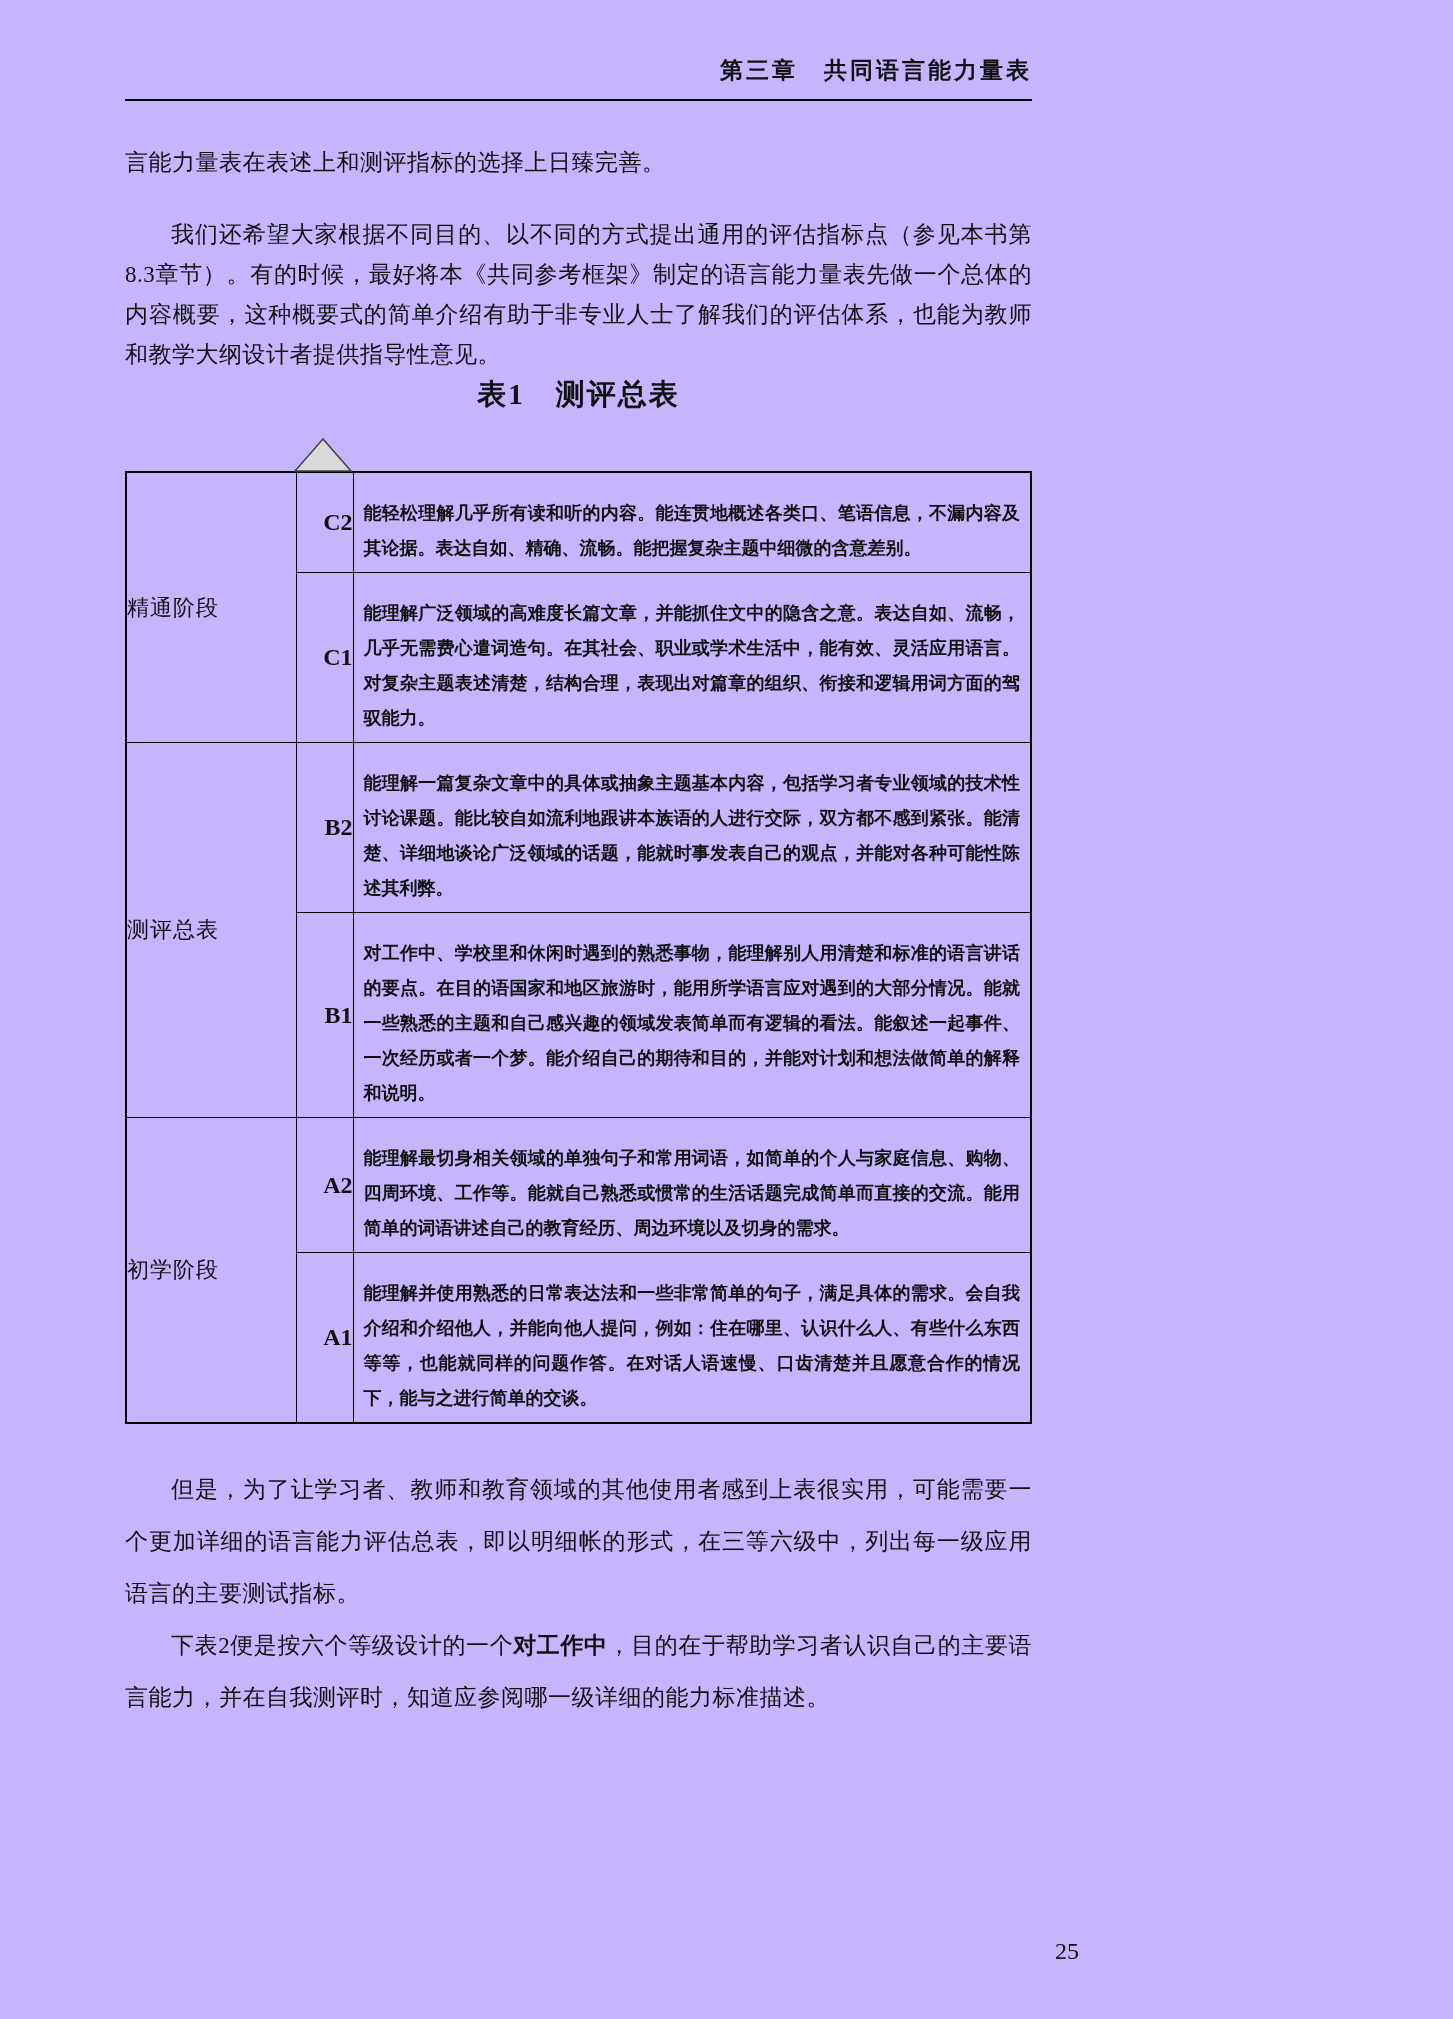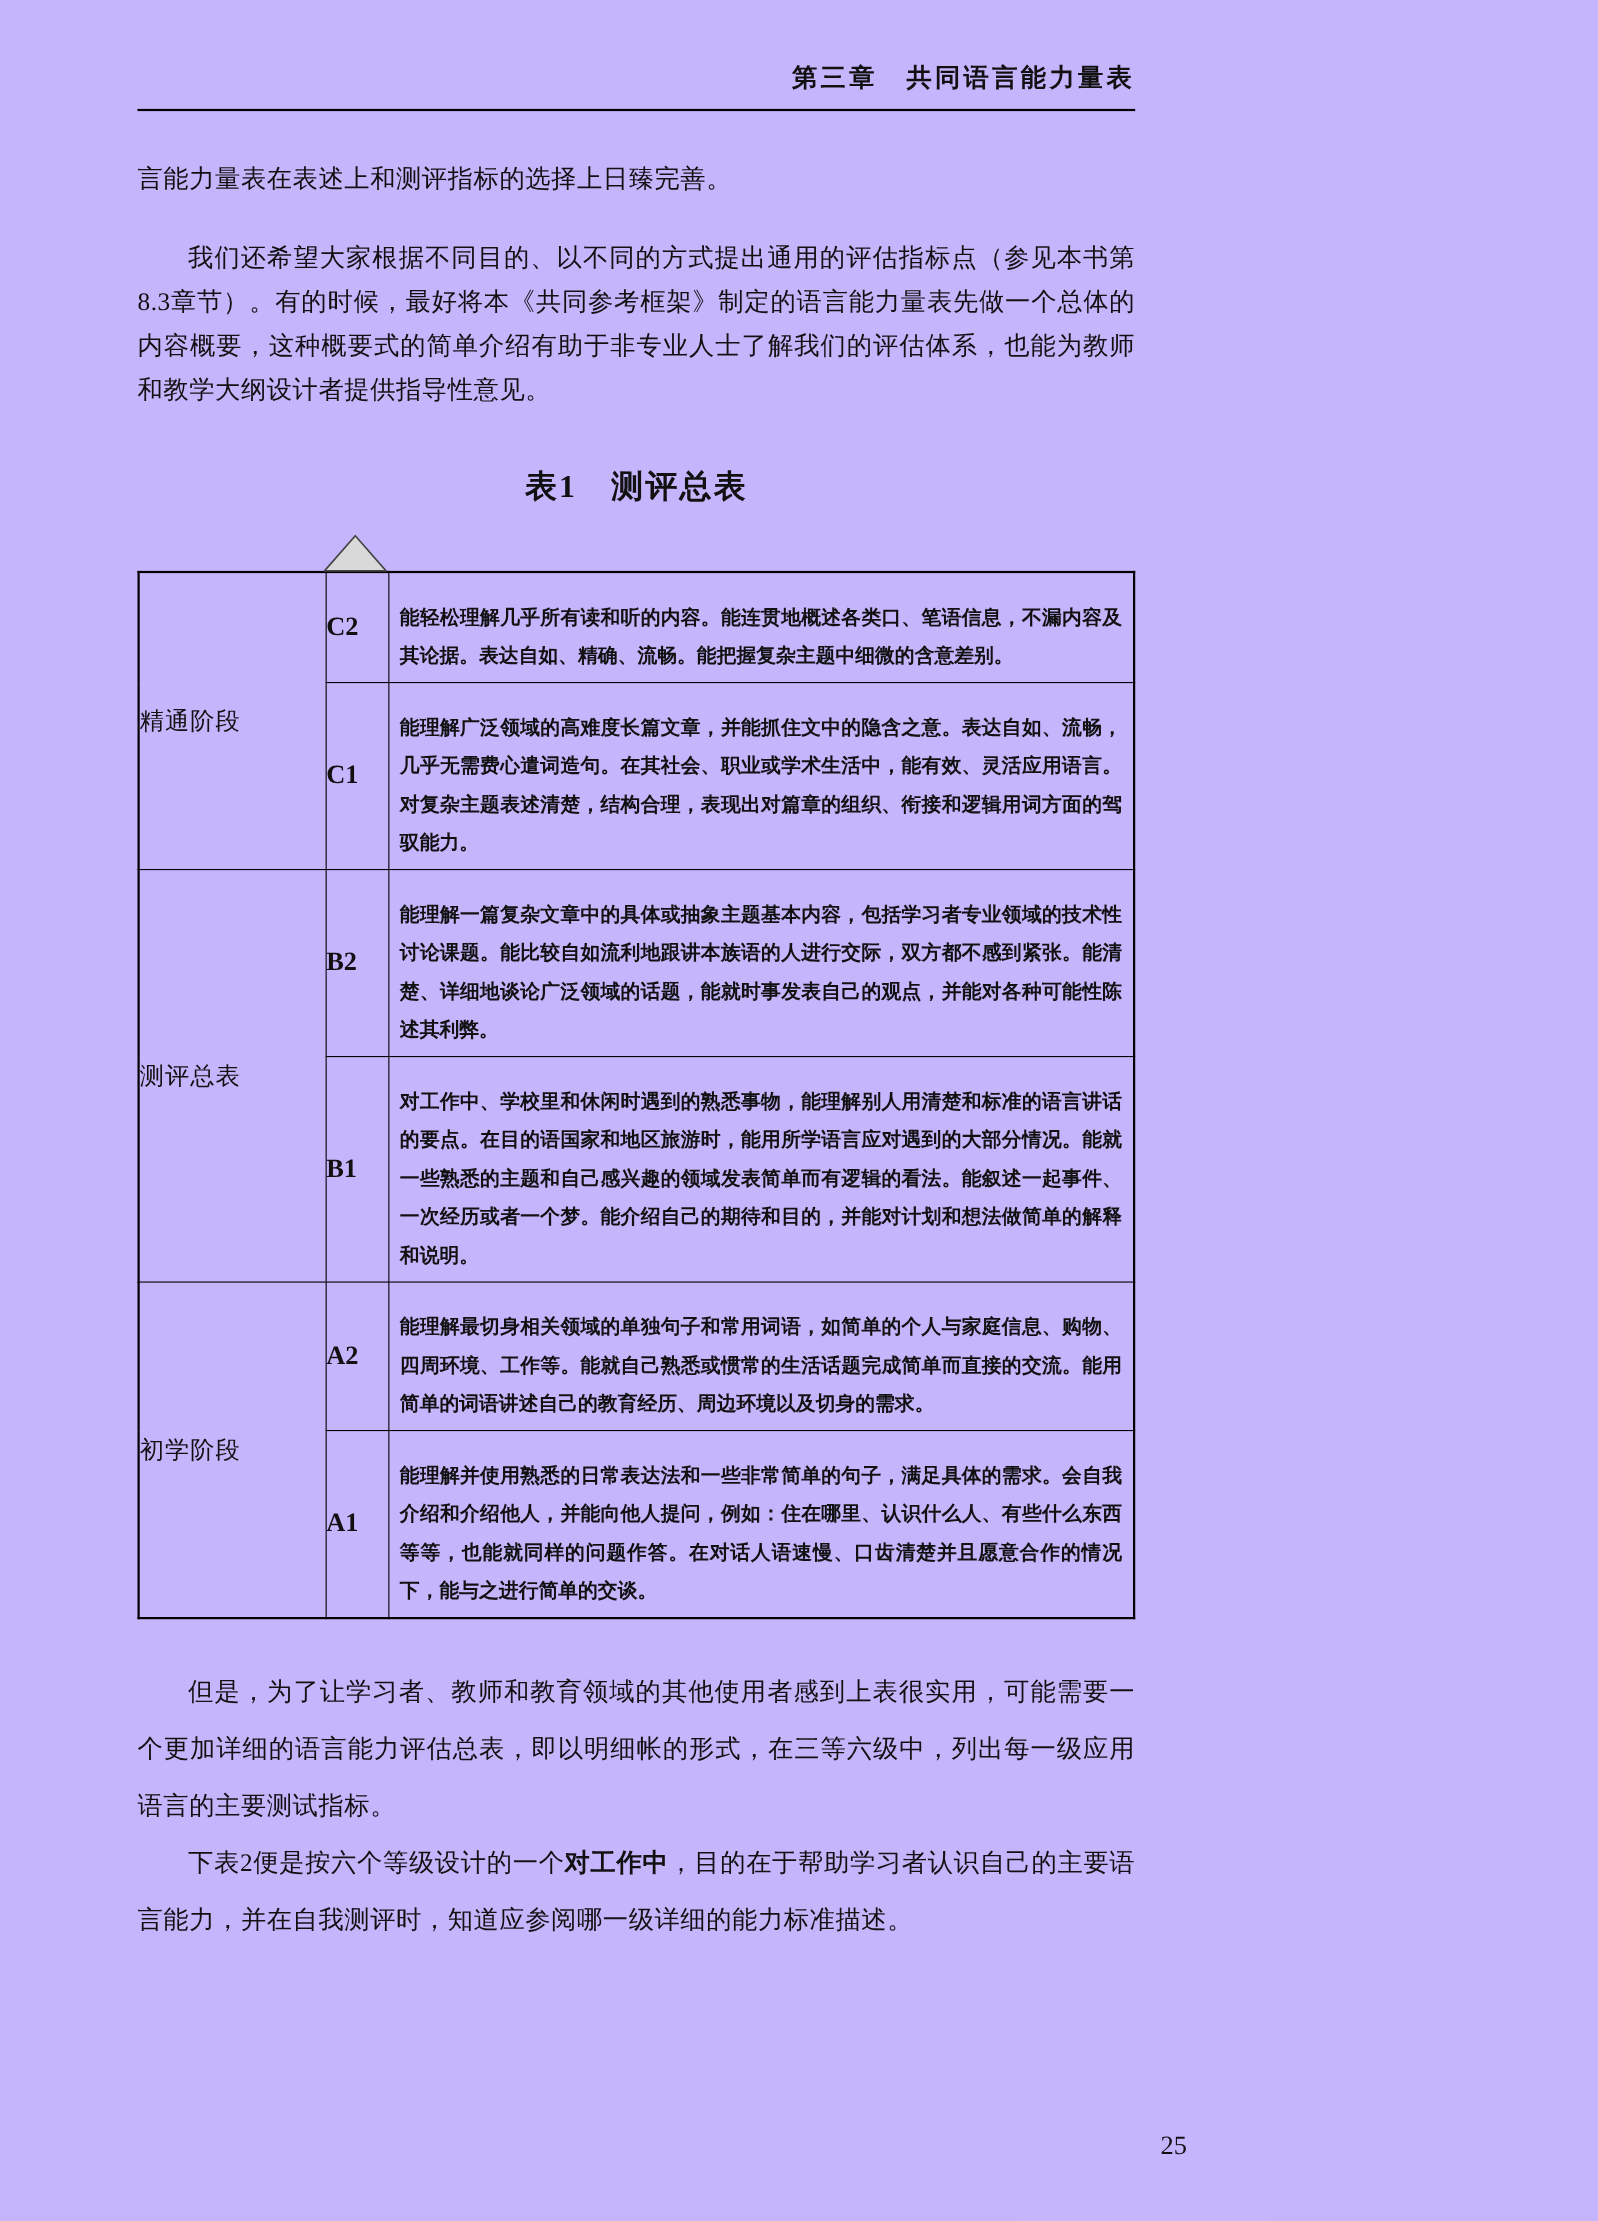--- a/index.html
+++ b/index.html
@@ -36,21 +36,20 @@
   }
   .body-par {
     font-size: 23px;
     line-height: 40px;
     text-align: justify;
     letter-spacing: 0.5px;
   }
   .par-1 { margin-top: 42px; }
   .par-2 { margin-top: 32px; text-indent: 2em; }
   .table-title {
-    margin-top: 48px;
     text-align: center;
     font-weight: bold;
     font-size: 29px;
     letter-spacing: 2px;
   }
   .table-wrap {
     position: relative;
     margin-top: 56px;
   }
   .triangle-marker {
@@ -72,21 +71,21 @@
     vertical-align: middle;
   }
   td.stage-cell {
     width: 170px;
     text-align: left;
     font-size: 22px;
     letter-spacing: 1px;
   }
   td.level-cell {
     width: 57px;
-    text-align: left;
+    text-align: right;
     font-weight: bold;
     font-size: 24px;
   }
   td.desc-cell {
     padding: 23px 10px 6px 10px;
     font-size: 18px;
     line-height: 35px;
     text-align: justify;
     font-weight: bold;
   }

